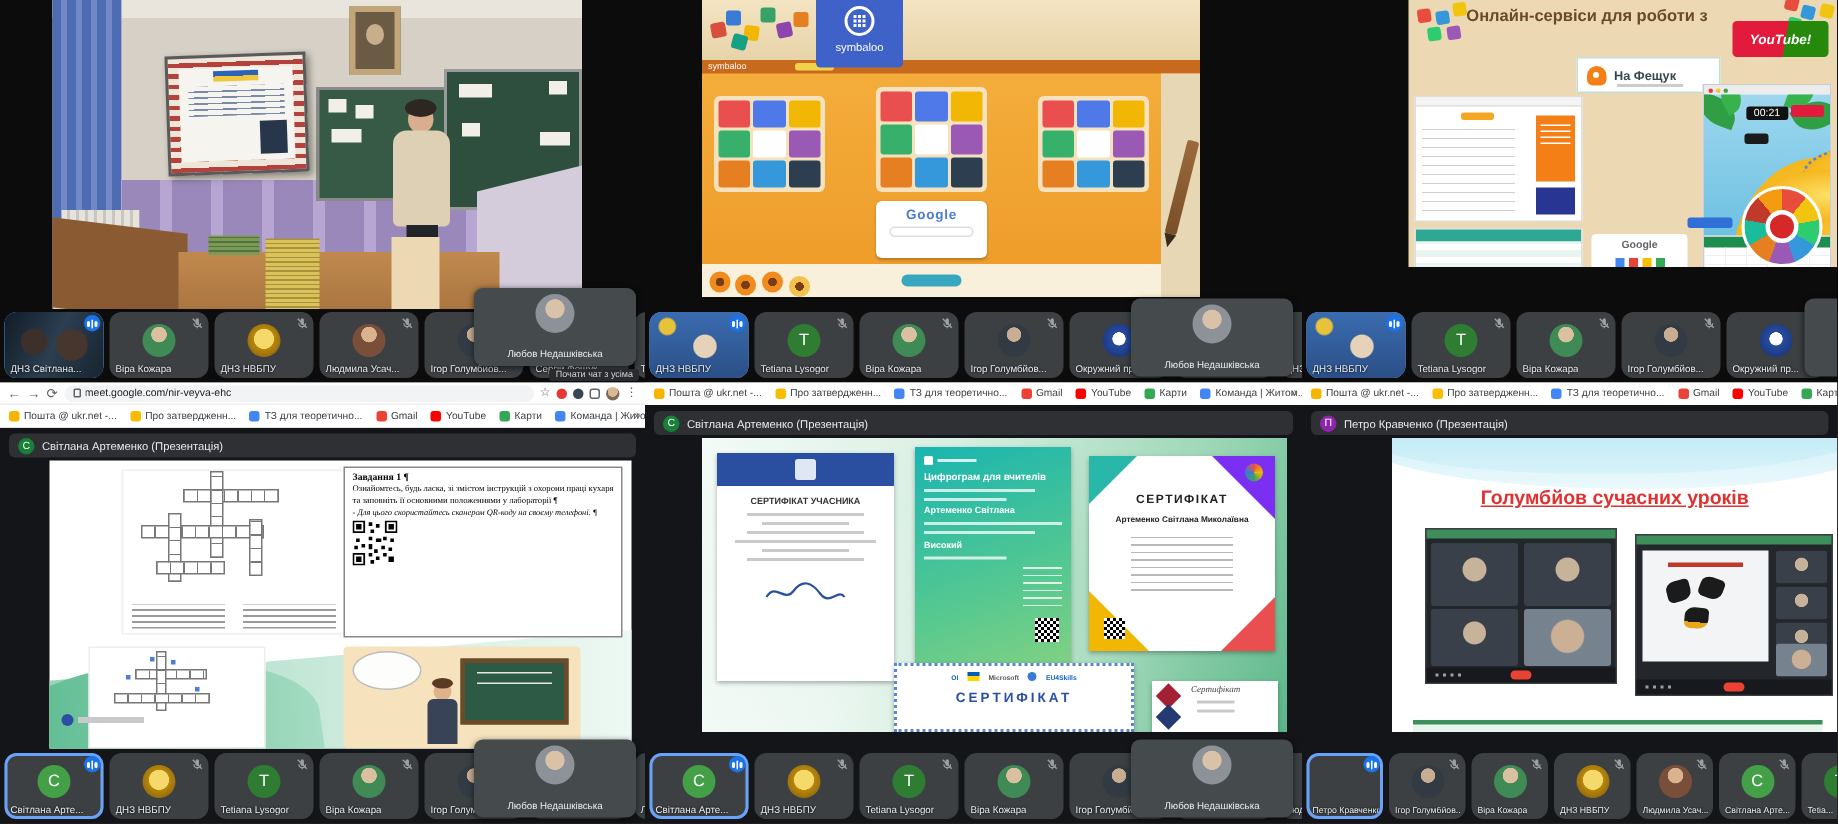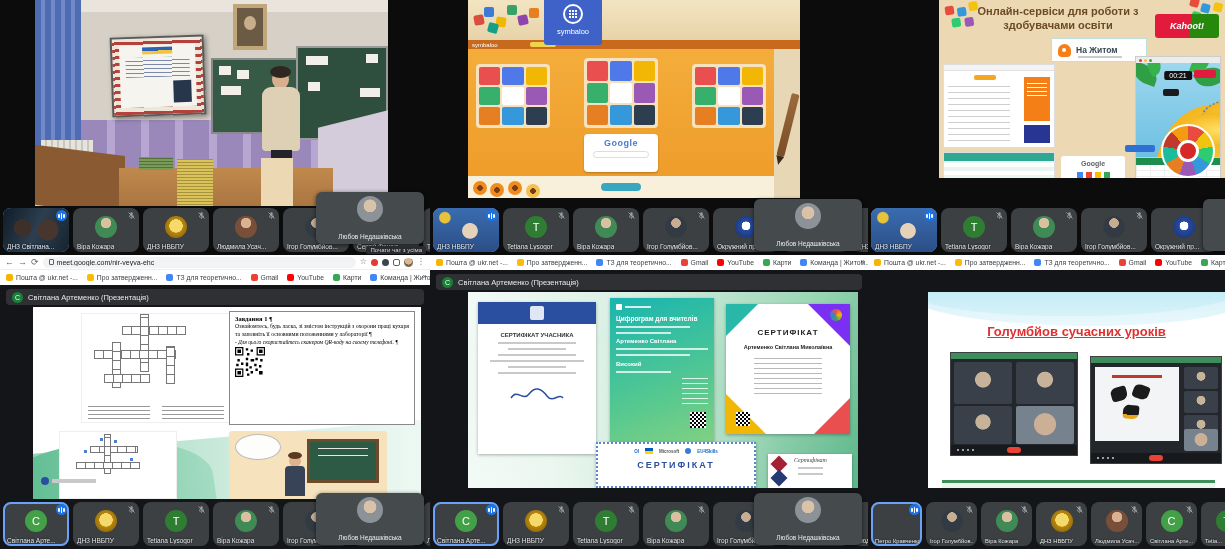--- a/index.html
+++ b/index.html
@@ -666,27 +666,26 @@
       <div class="ovl-photo"></div>
       <div class="ovl-name">Любов Недашківська</div>
     </div>
   </div>
 
   <div class="tile" id="t3">
     <div class="s3">
       <span class="appdots a1"></span>
       <span class="appdots a2"></span>
       <div class="s3-t1">Онлайн-сервіси для роботи з</div>
-      <div class="s3-t2">здобувачами освіти</div>
       <div class="kahoot">
-        <span class="kahoot-t">Kahoot!</span>
+        <span class="kahoot-t">YouTube!</span>
       </div>
       <div class="naurok">
         <span class="bell"></span>
-        <span class="nk-t">На Житом</span>
+        <span class="nk-t">На Фещук</span>
         <span class="nk-s"></span>
       </div>
       <div class="s3-shotL">
         <div class="ls-h"></div>
           <div class="ls-pill"></div>
           <div class="ls-lines"></div>
         <div class="ls-card">
             <i></i>
             <i></i>
             <i></i>
@@ -1261,20 +1260,26 @@
           </span>
 
           <span class="bm">
             <i class="fav" style="background: rgb(52, 168, 83);"></i>
             <span class="bm-l">Карти</span>
           </span>
 
         </div>
     </div>
     <div class="marea">
+      <div class="pbar">
+        <span class="pav" style="background: rgb(142, 36, 170);">
+            <span>П</span>
+          </span>
+        <span class="pn">Петро Кравченко (Презентація)</span>
+      </div>
       <div class="s6">
         <div class="s6-w1"></div>
         <div class="s6-w2"></div>
         <div class="s6-title">Голумбйов сучасних уроків</div>
         <div class="shot shotA">
           <div class="shot-top"></div>
           <div class="vc a1"></div>
             <div class="vc a2"></div>
             <div class="vc a3"></div>
             <div class="vc a4"></div>

